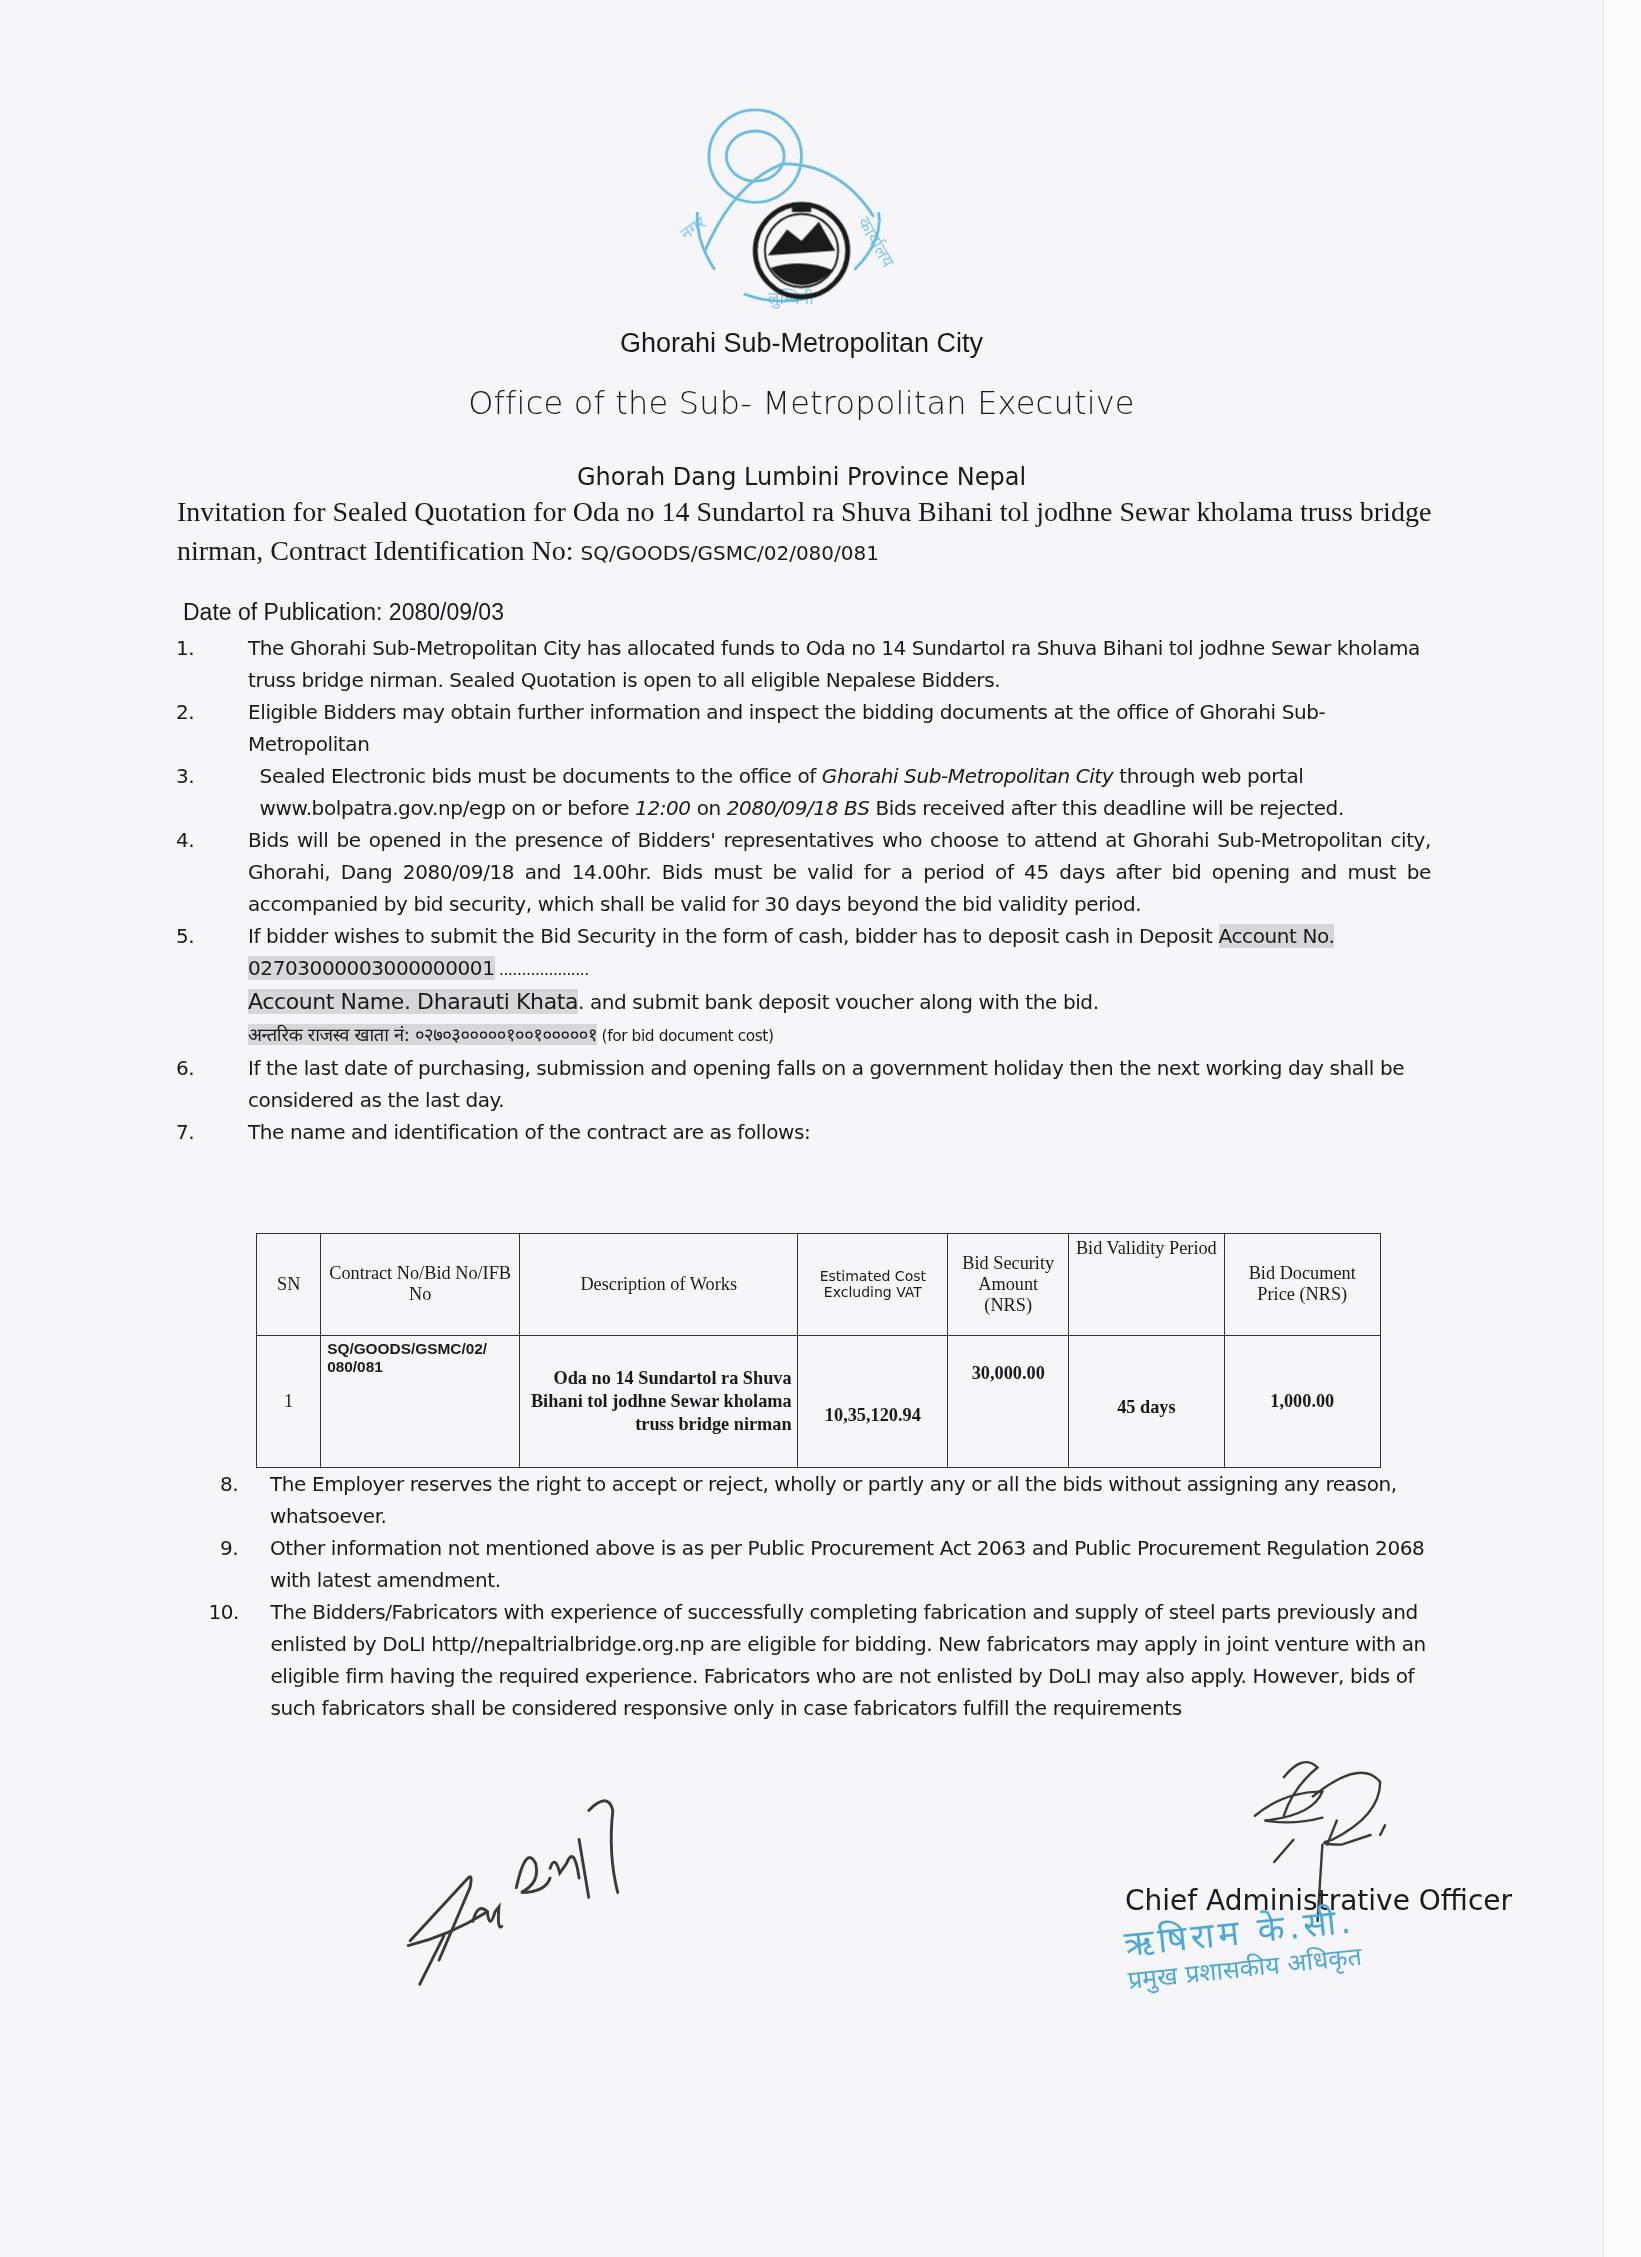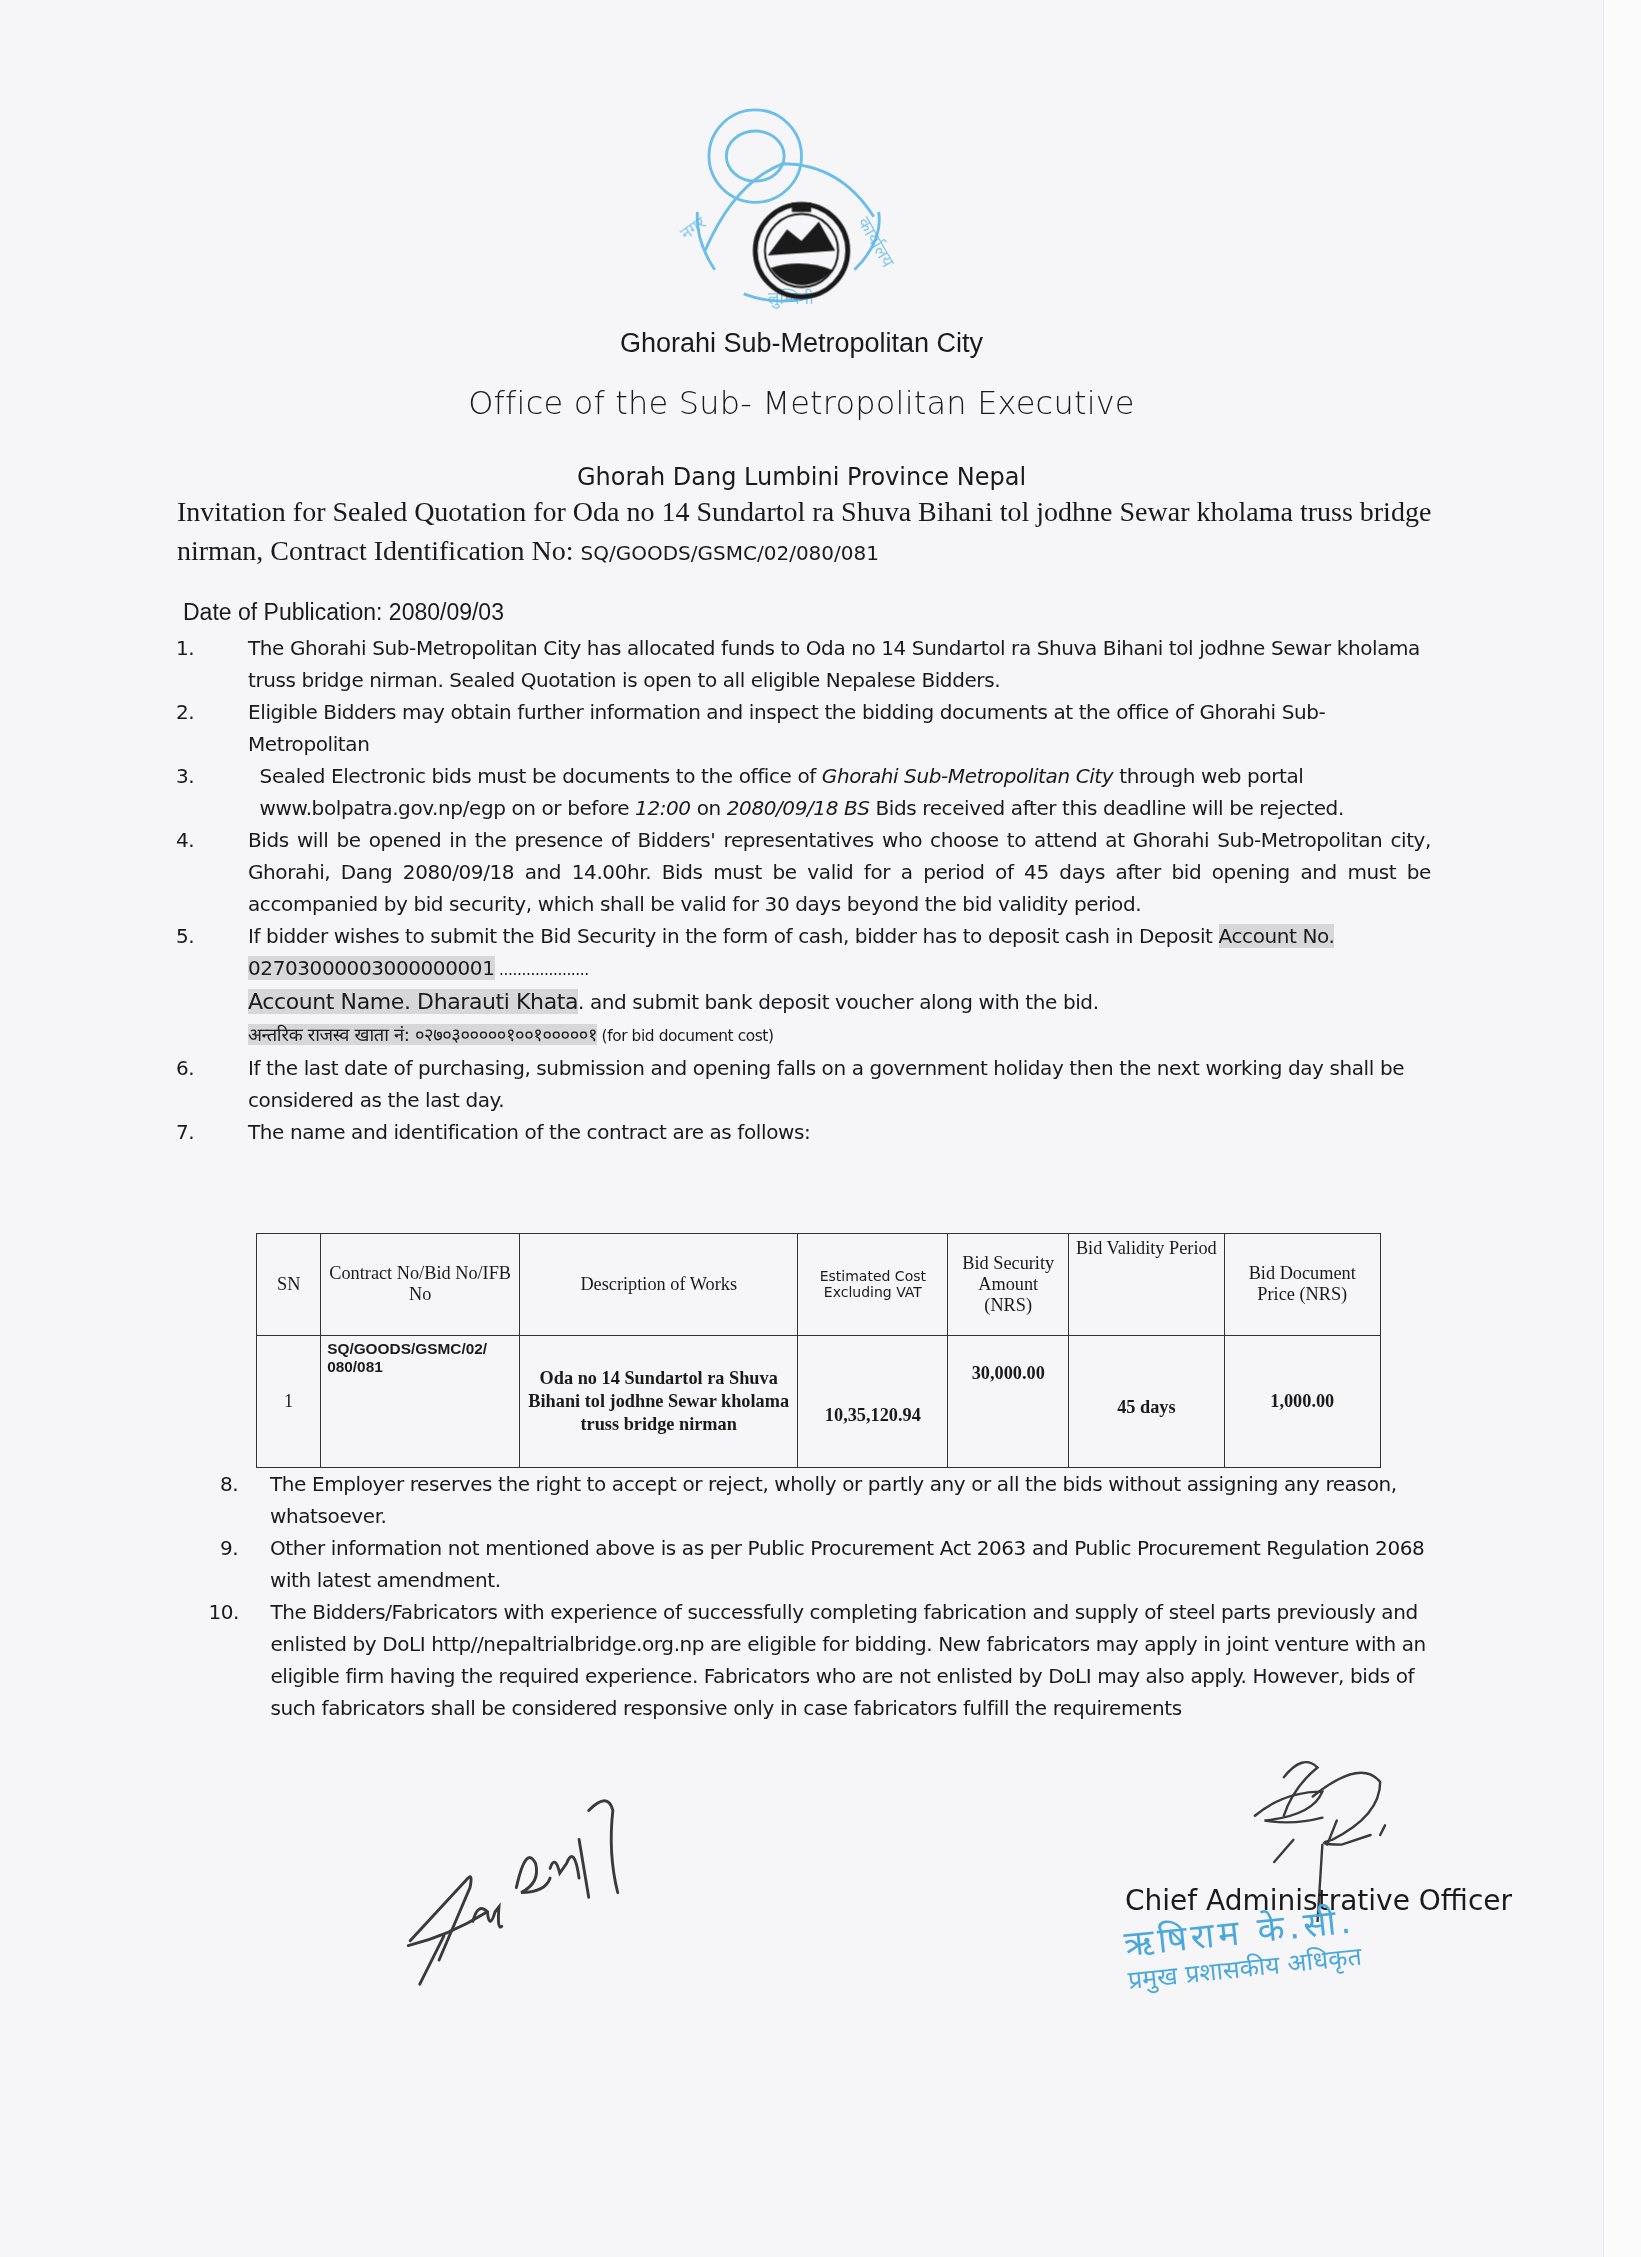--- a/index.html
+++ b/index.html
@@ -51,21 +51,21 @@
     border-collapse:collapse; font-family:"Liberation Serif", serif; font-size:18.3px;
   }
   table.contract th, table.contract td {
     border:1.4px solid #333; text-align:center; vertical-align:middle; padding:3.9px 5.8px;
     font-weight:normal;
   }
   table.contract thead th { height:93px; }
   table.contract tbody td { height:95px; }
   table.contract .sans { font-family:"DejaVu Sans", sans-serif; font-size:14px; }
   table.contract td.b { font-weight:bold; }
-  table.contract td.desc { text-align:center; font-weight:bold; line-height:23px; }
+  table.contract td.desc { text-align:right; font-weight:bold; line-height:23px; }
   table.contract td.cno { text-align:left; font-family:"Liberation Sans", sans-serif; font-weight:bold; font-size:15.4px; vertical-align:top; }
   .cao { position:absolute; left:1125px; top:1862px; font-size:28px; font-family:"DejaVu Sans", sans-serif;margin-top:22px; }
   .stamp {
     position:absolute; left:1125px; top:1907px; color:#4aa8dc; transform:rotate(-6deg);
     font-family:"DejaVu Sans", sans-serif;
   }
   .stamp .l1 { font-size:35px; letter-spacing:3.9px; }
   .stamp .l2 { font-size:25px; margin-top:-3.9px; }
   .sig { position:absolute; }
 </style>

